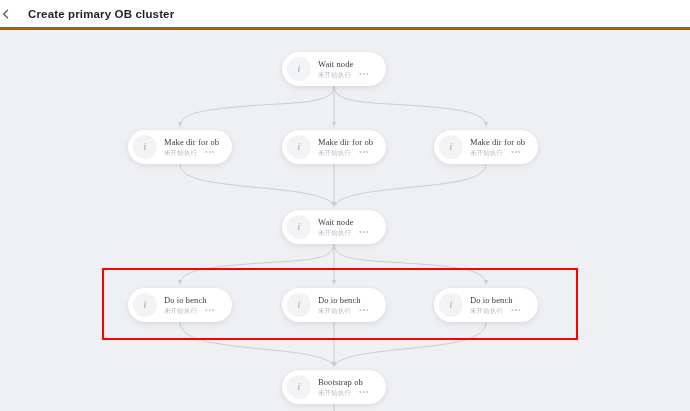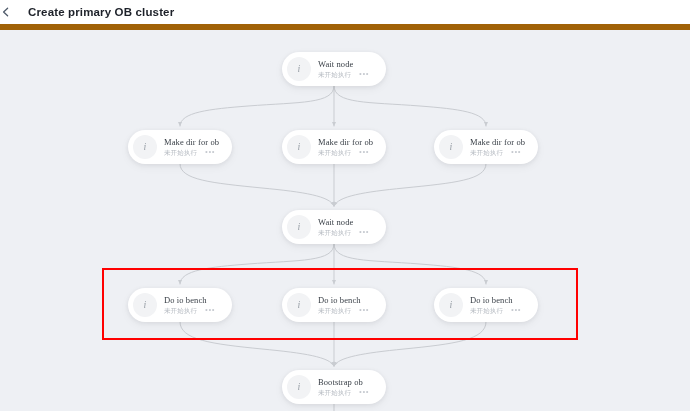--- a/index.html
+++ b/index.html
@@ -27,21 +27,21 @@
     position: absolute;
     left: 0;
     top: 0;
     width: 690px;
     height: 30px;
     background: #ffffff;
     display: flex;
     align-items: center;
     box-sizing: border-box;
     padding-left: 4px;
-    border-bottom: 6px solid #a16207;
+    border-bottom: 3px solid #a16207;
     z-index: 40;
   }
   .back-chevron {
     width: 16px;
     height: 16px;
     flex: 0 0 16px;
     position: relative;
     margin-left: -6px;
     cursor: pointer;
   }

